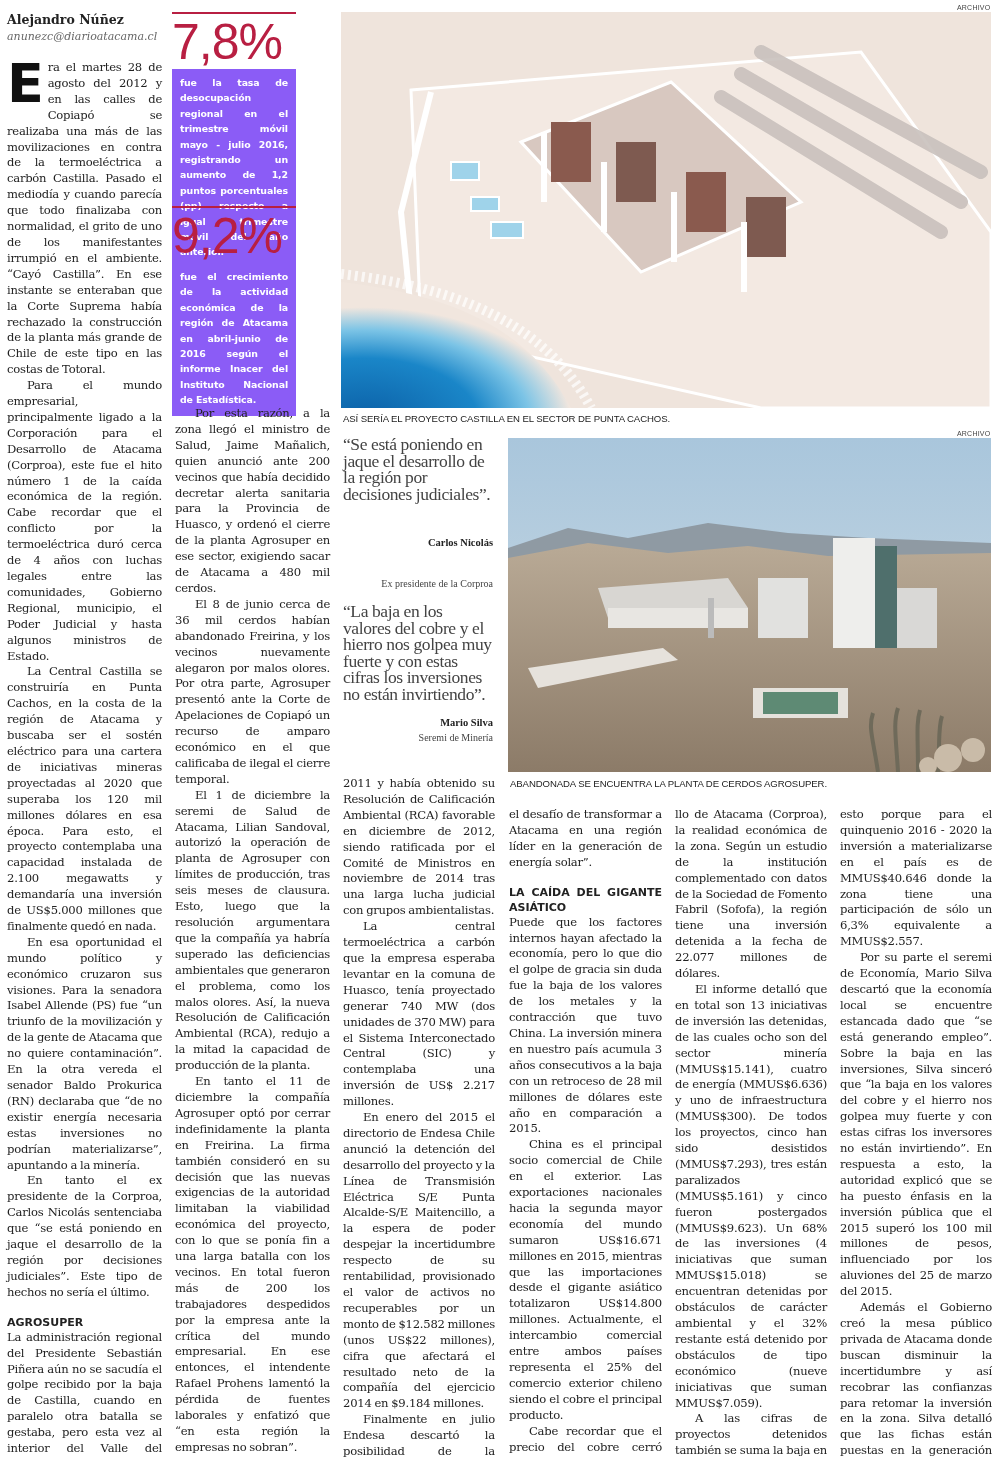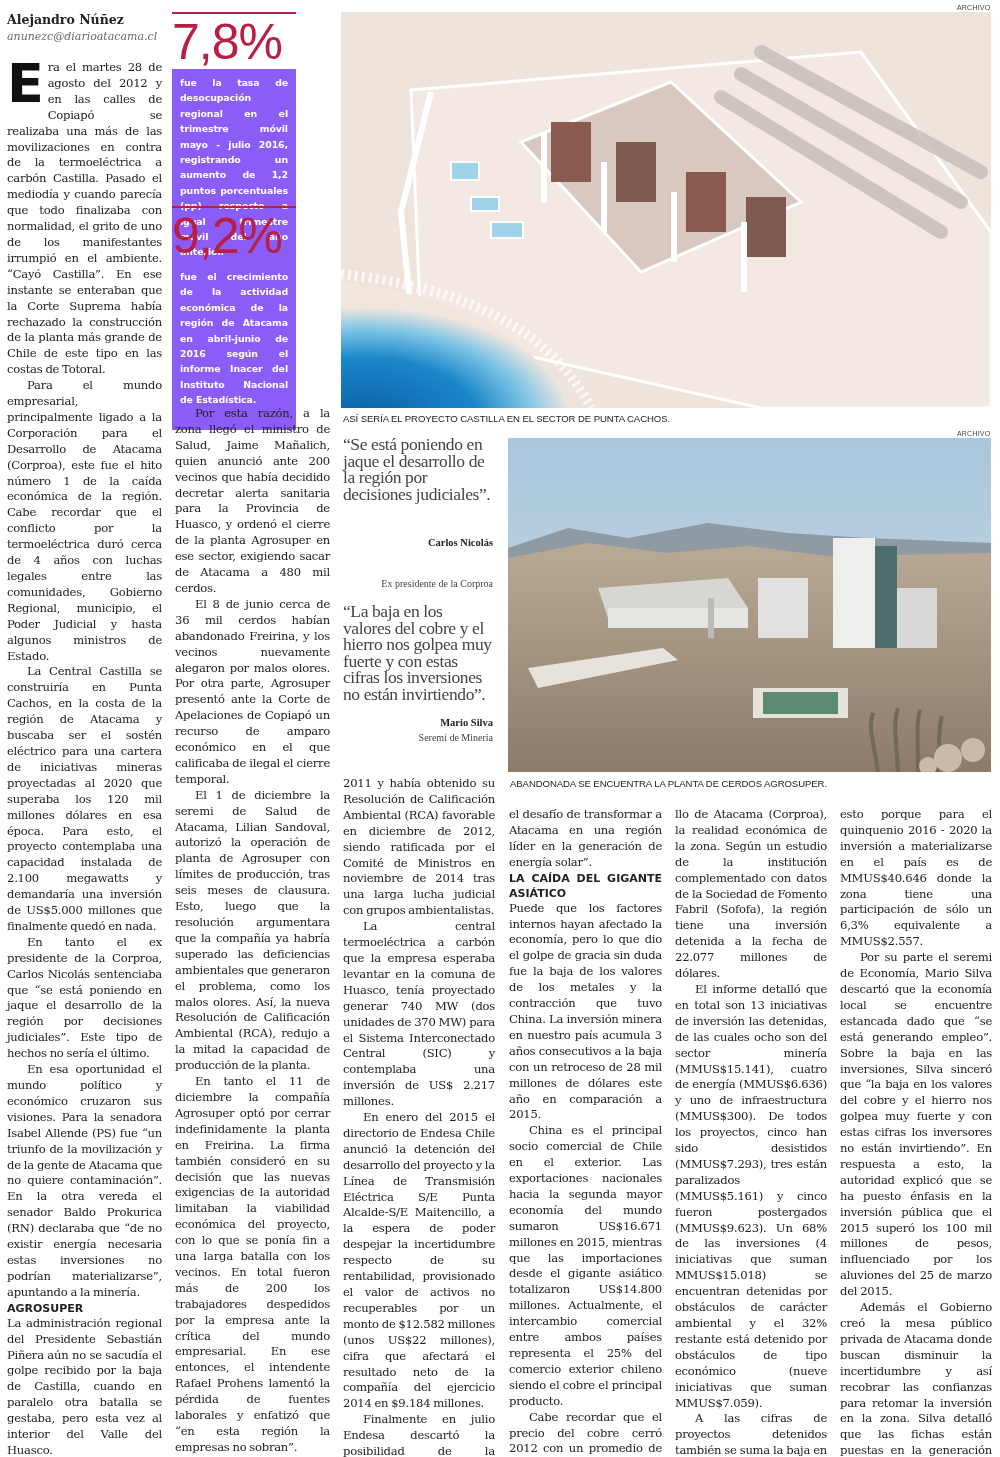--- a/index.html
+++ b/index.html
@@ -2,21 +2,21 @@
 <html><head>
 <meta charset="utf-8">
 <style>
 *{box-sizing:border-box;margin:0;padding:0}
 html,body{width:1000px;height:1457px;background:#fff;overflow:hidden}
 body{position:relative;font-family:"DejaVu Serif","Liberation Serif",serif;color:#222}
 .col{position:absolute;font-size:11.6px;line-height:15.9px;text-align:justify;hyphens:none;letter-spacing:-0.25px;word-spacing:-0.5px}
 .col p{margin:0;text-indent:0}
 .col p.ind{text-indent:20px}
 .col p + p{margin-top:0}
-.sect{font-family:"DejaVu Sans","Liberation Sans",sans-serif;font-weight:bold;font-size:11px;line-height:15px;letter-spacing:0;text-align:left}
+.sect{font-family:"DejaVu Sans","Liberation Sans",sans-serif;font-weight:bold;font-size:11px;line-height:15px;letter-spacing:0;margin-top:14px;text-align:left}
 .sect.just{text-align:justify;text-align-last:justify}
 .author{position:absolute;left:7px;top:12px;font-family:"DejaVu Serif",serif;font-weight:bold;font-size:12.5px;color:#222}
 .email{position:absolute;left:7px;top:30px;font-family:"DejaVu Serif",serif;font-style:italic;font-size:11px;color:#666}
 .dropcap{float:left;font-family:"DejaVu Sans","Liberation Sans",sans-serif;font-weight:bold;font-size:54px;line-height:44px;height:46px;margin:2px 4px 0 0;color:#111}
 .stat{position:absolute;left:172px;width:124px}
 .stat .rule{height:2px;background:#b81f42;width:100%}
 .stat .big{font-family:"Liberation Sans","DejaVu Sans",sans-serif;font-size:50px;line-height:50px;color:#b81f42;margin-top:3px;letter-spacing:-1px}
 .stat .box{background:#8b5cf6;color:#fff;font-family:"DejaVu Sans","Liberation Sans",sans-serif;font-weight:bold;font-size:9.4px;line-height:15.4px;padding:6px 8px;margin-top:2px;text-align:justify;letter-spacing:-0.1px}
 .credit{position:absolute;font-family:"Liberation Sans","DejaVu Sans",sans-serif;font-size:7px;color:#444;letter-spacing:0.2px}
 .caption{position:absolute;font-family:"Liberation Sans","DejaVu Sans",sans-serif;font-size:9.6px;color:#222;letter-spacing:-0.1px}
@@ -28,36 +28,36 @@
 </head>
 <body>
 
 <div class="author">Alejandro Núñez</div>
 <div class="email">anunezc@diarioatacama.cl</div>
 
 <div class="col" style="left:7px;top:60px;width:155px;">
   <p><span class="dropcap">E</span><span>ra el martes 28 de agosto del 2012 y en las calles de Copiapó se realizaba una más de las movilizaciones en contra de la termoeléctrica a carbón Castilla. Pasado el mediodía y cuando parecía que todo finalizaba con normalidad, el grito de uno de los manifestantes irrumpió en el ambiente. “Cayó Castilla”. En ese instante se enteraban que la Corte Suprema había rechazado la construcción de la planta más grande de Chile de este tipo en las costas de Totoral.</span></p>
   <p class="ind">Para el mundo empresarial, principalmente ligado a la Corporación para el Desarrollo de Atacama (Corproa), este fue el hito número 1 de la caída económica de la región. Cabe recordar que el conflicto por la termoeléctrica duró cerca de 4 años con luchas legales entre las comunidades, Gobierno Regional, municipio, el Poder Judicial y hasta algunos ministros de Estado.</p>
   <p class="ind">La Central Castilla se construiría en Punta Cachos, en la costa de la región de Atacama y buscaba ser el sostén eléctrico para una cartera de iniciativas mineras proyectadas al 2020 que superaba los 120 mil millones dólares en esa época. Para esto, el proyecto contemplaba una capacidad instalada de 2.100 megawatts y demandaría una inversión de US$5.000 millones que finalmente quedó en nada.</p>
+  <p class="ind">En esa oportunidad el mundo político y económico cruzaron sus visiones. Para la senadora Isabel Allende (PS) fue “un triunfo de la movilización y de la gente de Atacama que no quiere contaminación”. En la otra vereda el senador Baldo Prokurica (RN) declaraba que “de no existir energía necesaria estas inversiones no podrían materializarse”, apuntando a la minería.</p>
   <p class="ind">En tanto el ex presidente de la Corproa, Carlos Nicolás sentenciaba que “se está poniendo en jaque el desarrollo de la región por decisiones judiciales”. Este tipo de hechos no sería el último.</p>
-  <p class="ind">En esa oportunidad el mundo político y económico cruzaron sus visiones. Para la senadora Isabel Allende (PS) fue “un triunfo de la movilización y de la gente de Atacama que no quiere contaminación”. En la otra vereda el senador Baldo Prokurica (RN) declaraba que “de no existir energía necesaria estas inversiones no podrían materializarse”, apuntando a la minería.</p>
   <div class="sect">AGROSUPER</div>
   <p>La administración regional del Presidente Sebastián Piñera aún no se sacudía el golpe recibido por la baja de Castilla, cuando en paralelo otra batalla se gestaba, pero esta vez al interior del Valle del Huasco.</p>
 
 </div>
 
 <div class="stat" style="top:12px;">
   <div class="rule"></div>
   <div class="big">7,8%</div>
   <div class="box">fue la tasa de desocupación regional en el trimestre móvil mayo - julio 2016, registrando un aumento de 1,2 puntos porcentuales (pp) respecto a igual trimestre móvil del año anterior.</div>
 </div>
 <div class="stat" style="top:206px;">
   <div class="rule"></div>
   <div class="big">9,2%</div>
-  <div class="box" style="padding-bottom:22px;">fue el crecimiento de la actividad económica de la región de Atacama en abril-junio de 2016 según el informe Inacer del Instituto Nacional de Estadística.</div>
+  <div class="box" style="padding-bottom:8px;">fue el crecimiento de la actividad económica de la región de Atacama en abril-junio de 2016 según el informe Inacer del Instituto Nacional de Estadística.</div>
 </div>
 
 <div class="col" style="left:175px;top:406px;width:155px;">
   <p class="ind">Por esta razón, a la zona llegó el ministro de Salud, Jaime Mañalich, quien anunció ante 200 vecinos que había decidido decretar alerta sanitaria para la Provincia de Huasco, y ordenó el cierre de la planta Agrosuper en ese sector, exigiendo sacar de Atacama a 480 mil cerdos.</p>
   <p class="ind">El 8 de junio cerca de 36 mil cerdos habían abandonado Freirina, y los vecinos nuevamente alegaron por malos olores. Por otra parte, Agrosuper presentó ante la Corte de Apelaciones de Copiapó un recurso de amparo económico en el que calificaba de ilegal el cierre temporal.</p>
   <p class="ind">El 1 de diciembre la seremi de Salud de Atacama, Lilian Sandoval, autorizó la operación de planta de Agrosuper con límites de producción, tras seis meses de clausura. Esto, luego que la resolución argumentara que la compañía ya habría superado las deficiencias ambientales que generaron el problema, como los malos olores. Así, la nueva Resolución de Calificación Ambiental (RCA), redujo a la mitad la capacidad de producción de la planta.</p>
   <p class="ind">En tanto el 11 de diciembre la compañía Agrosuper optó por cerrar indefinidamente la planta en Freirina. La firma también consideró en su decisión que las nuevas exigencias de la autoridad limitaban la viabilidad económica del proyecto, con lo que se ponía fin a una larga batalla con los vecinos. En total fueron más de 200 los trabajadores despedidos por la empresa ante la crítica del mundo empresarial. En ese entonces, el intendente Rafael Prohens lamentó la pérdida de fuentes laborales y enfatizó que “en esta región la empresas no sobran”.</p>
 
 </div>
 

